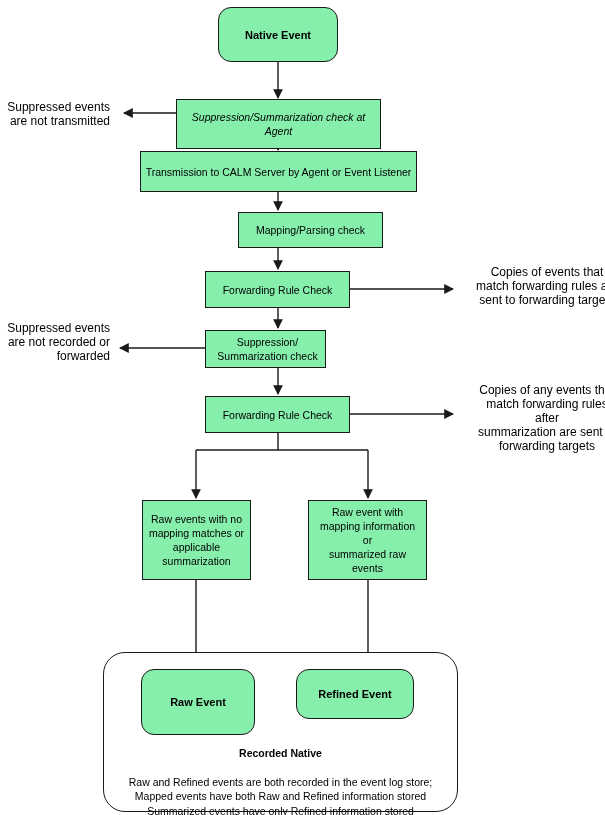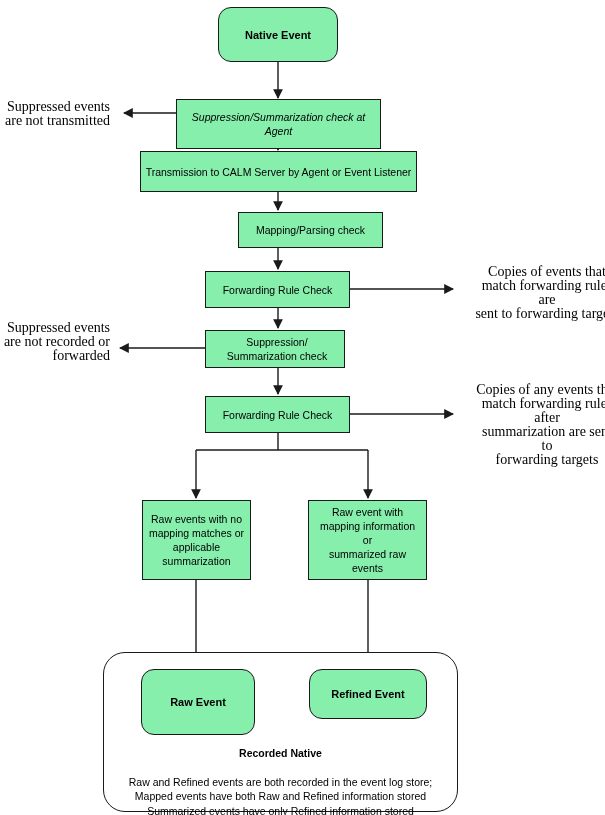--- a/index.html
+++ b/index.html
@@ -33,25 +33,24 @@
   }
   .node.rounded {
     border-radius: 13px;
   }
   .node.bold {
     font-weight: bold;
     font-size: 11px;
   }
   .sidetext {
     position: absolute;
-    font-size: 14px;
+    font-size: 12px;
     line-height: 14px;
     color: #000000;
     white-space: pre-line;
-    font-family: Liberation Serif, serif;
   }
   .sidetext.left {
     text-align: right;
   }
   .sidetext.right {
     text-align: center;
     margin-left: 15px;
   }
   .container-box {
     position: absolute;
@@ -127,21 +126,21 @@
   <div class="node rounded bold" style="left:218px; top:7px; width:120px; height:55px;">Native Event</div>
 
   <div class="node" style="left:176px; top:99px; width:205px; height:50px;font-style:italic;">Suppression/Summarization check at Agent</div>
 
   <div class="node" style="left:140px; top:151px; width:277px; height:41px;">Transmission to CALM Server by Agent or Event Listener</div>
 
   <div class="node" style="left:205px; top:212px; width:145px; height:36px;margin-left:33px;">Mapping/Parsing check</div>
 
   <div class="node" style="left:205px; top:271px; width:145px; height:37px;">Forwarding Rule Check</div>
 
-  <div class="node" style="left:205px; top:330px; width:140px; height:38px; white-space:pre-line;padding-left:8px;">Suppression/
+  <div class="node" style="left:205px; top:330px; width:121px; height:38px; white-space:pre-line;padding-left:8px;">Suppression/
 Summarization check</div>
 
   <div class="node" style="left:205px; top:396px; width:145px; height:37px;">Forwarding Rule Check</div>
 
   <div class="node" style="left:142px; top:500px; width:109px; height:80px;">Raw events with no mapping matches or applicable summarization</div>
 
   <div class="node" style="left:308px; top:500px; width:119px; height:80px; white-space:pre-line;">Raw event with
 mapping information
 or
 summarized raw
@@ -160,21 +159,21 @@
 
   <div class="sidetext right" style="left:460px; top:383px; width:144px;">Copies of any events that
 match forwarding rules after
 summarization are sent to
 forwarding targets</div>
 
   <div class="container-box" style="left:103px; top:652px; width:355px; height:160px;"></div>
 
   <div class="node rounded bold" style="left:141px; top:669px; width:114px; height:66px;">Raw Event</div>
 
-  <div class="node rounded bold" style="left:309px; top:669px; width:118px; height:50px;">Refined Event</div>
+  <div class="node rounded bold" style="left:296px; top:669px; width:118px; height:50px;">Refined Event</div>
 
   <div class="container-caption" style="left:108px; top:731px; width:345px;">
     <span class="caption-title">Recorded Native</span>
     <span style="white-space:pre-line;">Raw and Refined events are both recorded in the event log store;
 Mapped events have both Raw and Refined information stored
 Summarized events have only Refined information stored</span>
   </div>
 
 </div>
 

